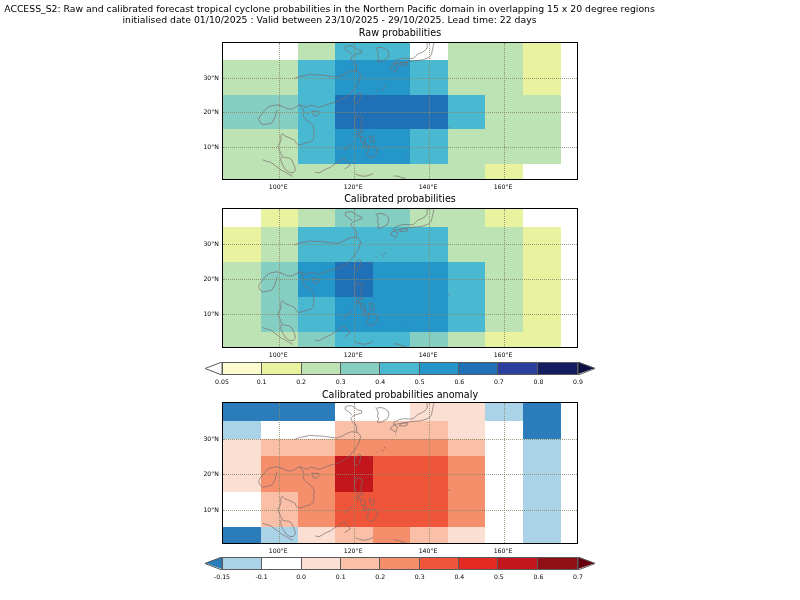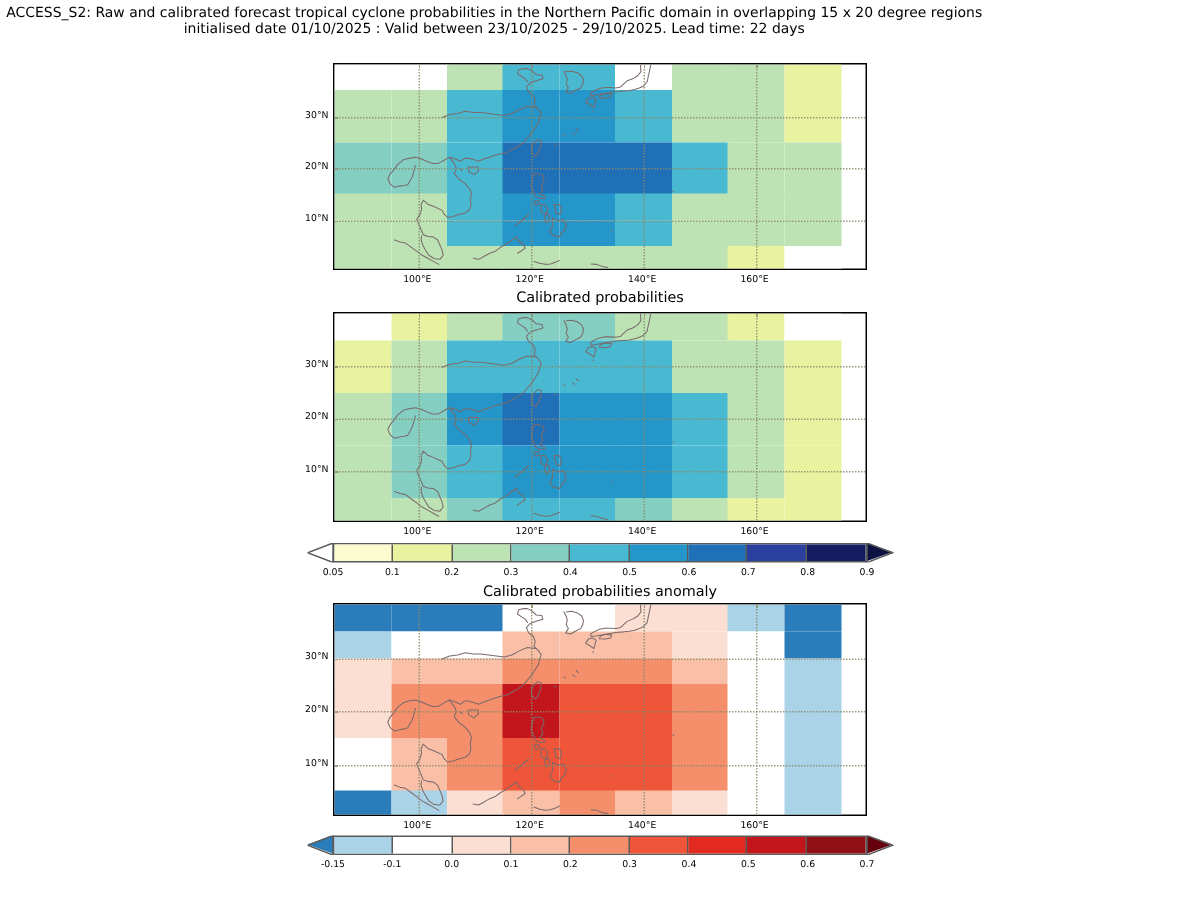--- a/index.html
+++ b/index.html
@@ -67,20 +67,21 @@
 </head>
 <body>
 
 <div class="fig">
 
   <div class="suptitle">
     <span>ACCESS_S2: Raw and calibrated forecast tropical cyclone probabilities in the Northern Pacific domain in overlapping 15 x 20 degree regions</span>
     <span>initialised date 01/10/2025 :  Valid between 23/10/2025 - 29/10/2025. Lead time: 22 days</span>
   </div>
 
+  <div class="panel-title" id="t0" style="top: 27px;">Raw probabilities</div>
   <div class="panel-title" id="t1" style="top: 193px;">Calibrated probabilities</div>
   <div class="panel-title" id="t2" style="top: 389px;">Calibrated probabilities anomaly</div>
 
   <div class="panel" id="p0" style="left: 222px; top: 42px; width: 356px; height: 138px;">
       <div class="grid-layer">
         <div class="cell" style="left:0.0px;top:0.0px;width:38.1px;height:17.9px;background:#ffffff;"></div>
         <div class="cell" style="left:37.5px;top:0.0px;width:38.1px;height:17.9px;background:#ffffff;"></div>
         <div class="cell" style="left:74.9px;top:0.0px;width:38.1px;height:17.9px;background:#bde3b4;"></div>
         <div class="cell" style="left:112.4px;top:0.0px;width:38.1px;height:17.9px;background:#49b9d2;"></div>
         <div class="cell" style="left:149.9px;top:0.0px;width:38.1px;height:17.9px;background:#49b9d2;"></div>

